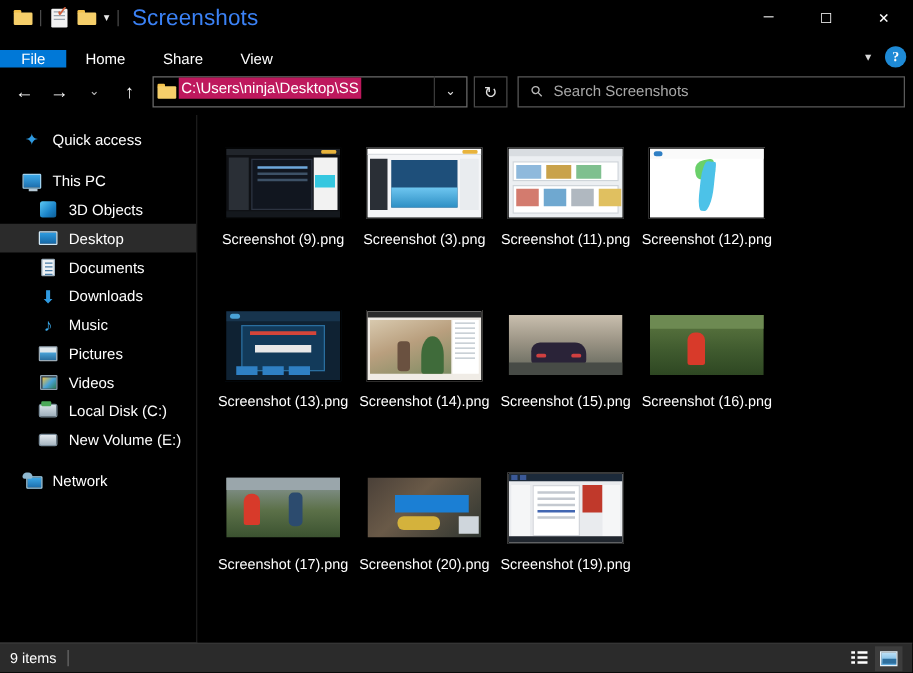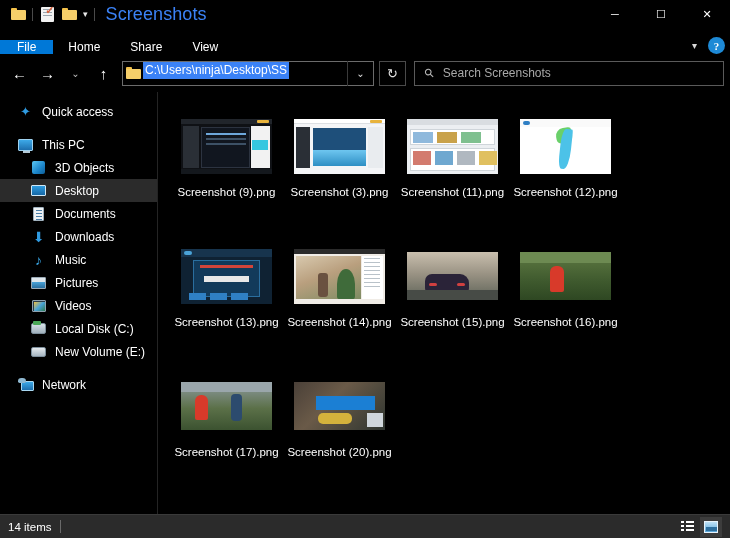--- a/index.html
+++ b/index.html
@@ -35,21 +35,21 @@
   .rb-chev { color: #d8d8d8; font-size: 10px; padding: 0 5px; }
   .help-icon { width: 17px; height: 17px; border-radius: 50%; background: #1e8ad6; color: #ffffff; font-size: 11px; font-weight: bold; display: flex; align-items: center; justify-content: center; font-family: "Liberation Serif", serif; }
 
   
   .addrbar { height: 38px; background: #000; display: flex; align-items: center; padding: 0 6px; gap: 1px; flex: 0 0 38px; }
   .nav-btn { width: 27px; height: 28px; display: flex; align-items: center; justify-content: center; color: #ffffff; font-size: 15px; }
   .nav-btn.dim { color: #bdbdbd; font-size: 10px; }
   .addr-wrap { flex: 0 0 252px; height: 25px; border: 1px solid #6b6b6b; background: #000; display: flex; align-items: center; margin-left: 4px; }
   .addr-folder { width: 20px; display: flex; align-items: center; justify-content: center; }
   .addr-input { flex: 1; height: 100%; background: transparent; border: none; outline: none; color: #ffffff; font-size: 12px; font-family: "Liberation Sans", sans-serif; }
-  .addr-sel { background: #3b82f6; color: #ffffff; padding: 1px 2px 2px 2px; font-size: 12px; display: inline-block; white-space: nowrap; }
+  .addr-sel { background: #be185d; color: #ffffff; padding: 1px 2px 2px 2px; font-size: 12px; display: inline-block; white-space: nowrap; }
   .addr-drop { width: 26px; height: 25px; display: flex; align-items: center; justify-content: center; color: #e0e0e0; font-size: 10px; border-left: 1px solid #3a3a3a; }
   .refresh-btn { width: 27px; height: 25px; display: flex; align-items: center; justify-content: center; color: #e0e0e0; font-size: 13px; border: 1px solid #4a4a4a; margin-left: 4px; }
   .searchbox { flex: 1; height: 25px; border: 1px solid #5a5a5a; background: #000; display: flex; align-items: center; margin-left: 7px; padding-left: 10px; gap: 9px; }
   .search-icon { color: #b8b8b8; font-size: 12px; transform: rotate(-45deg); display: inline-block; }
   .search-ph { color: #a9a9a9; font-size: 12px; }
 
   
   .body { flex: 1; display: flex; min-height: 0; }
 
   
@@ -431,28 +431,42 @@
               <div class="t-blur thumb">
                 <div class="banner"></div>
                 <div class="car"></div>
                 <div class="rt"></div>
               </div>
             </div>
           <div class="tile-label">Screenshot
 (20).png</div>
         </div>
 
+        <div class="tile">
+          <div class="thumb-box">
+              <div class="t-fb thumb">
+                <div class="bar"></div>
+                <div class="lc"></div>
+                <div class="mid"></div>
+                <div class="adv"></div>
+                <div class="rc"></div>
+                <div class="btm"></div>
+              </div>
+            </div>
+          <div class="tile-label">Screenshot
+(19).png</div>
+        </div>
 
       </div>
 
     </div>
   </div>
 
   <div class="statusbar">
-    <span>14 items</span>
+    <span>9 items</span>
     <span class="status-sep"></span>
     <div class="view-btns">
       <div class="vb">
           <span class="ic-details"></span>
         </div>
       <div class="vb active">
           <span class="ic-large"></span>
         </div>
     </div>
   </div>

